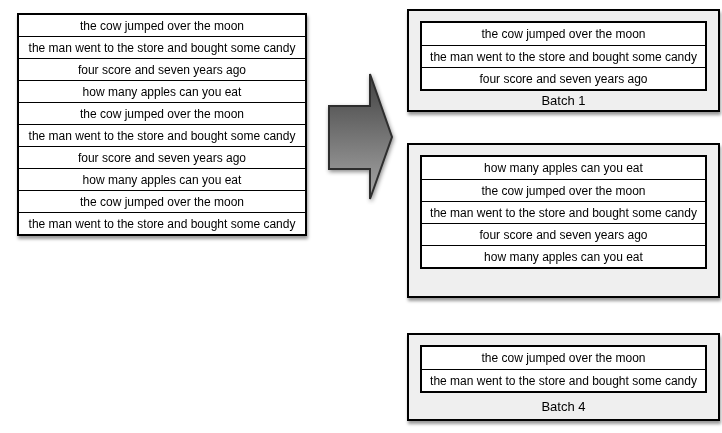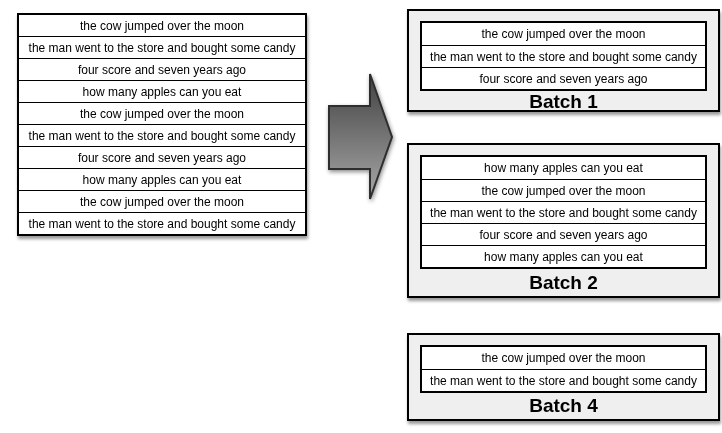--- a/index.html
+++ b/index.html
@@ -76,22 +76,22 @@
     font-size: 12px;
     line-height: 1;
     background: #fff;
   }
   .btable .row + .row { border-top: 1px solid #000; }
   .batch-label {
     flex: 1 1 0;
     display: flex;
     align-items: center;
     justify-content: center;
-    font-size: 19px;
-    font-weight: bold;
+    font-size: 13px;
+    font-weight: normal;
   }
 </style>
 </head>
 <body>
 
 <div class="canvas">
 
   <div class="source-list">
     <div class="row">the cow jumped over the moon</div>
     <div class="row">the man went to the store and bought some candy</div>
@@ -125,21 +125,20 @@
   </div>
 
   <div class="batch batch-2">
     <div class="btable">
       <div class="row">how many apples can you eat</div>
       <div class="row">the cow jumped over the moon</div>
       <div class="row">the man went to the store and bought some candy</div>
       <div class="row">four score and seven years ago</div>
       <div class="row">how many apples can you eat</div>
     </div>
-    <div class="batch-label">Batch 2</div>
   </div>
 
   <div class="batch batch-3">
     <div class="btable">
       <div class="row">the cow jumped over the moon</div>
       <div class="row">the man went to the store and bought some candy</div>
     </div>
     <div class="batch-label">Batch 4</div>
   </div>
 

